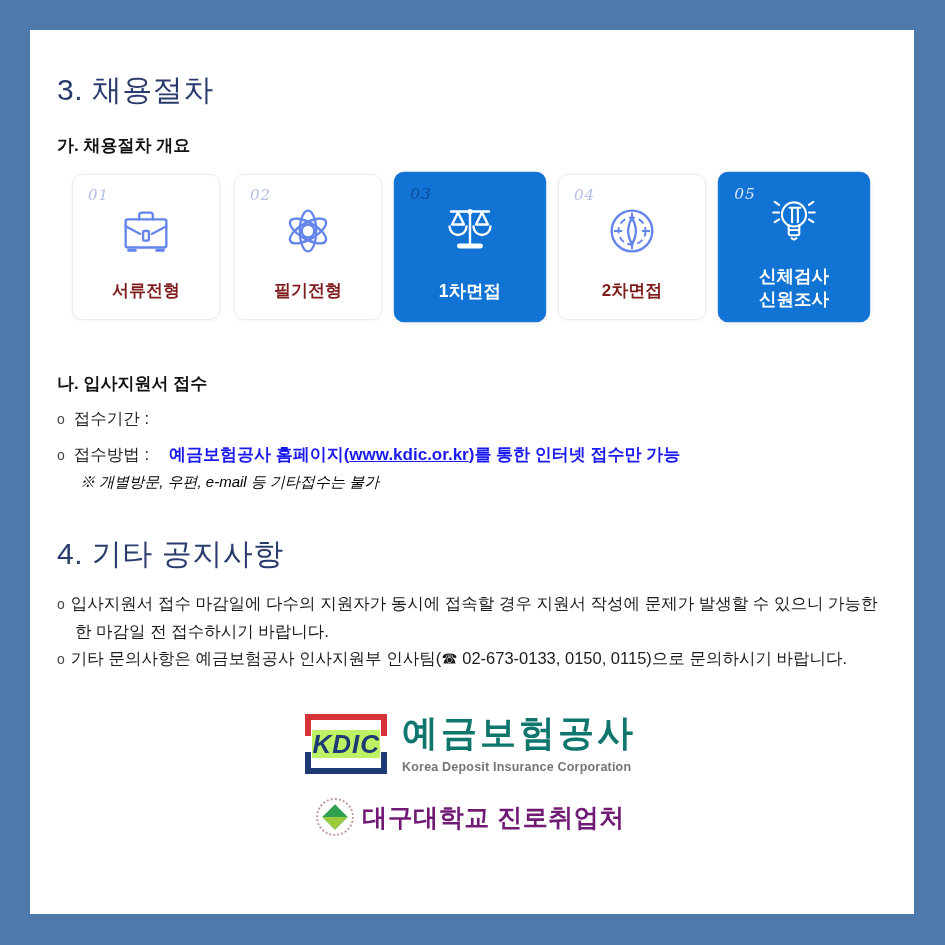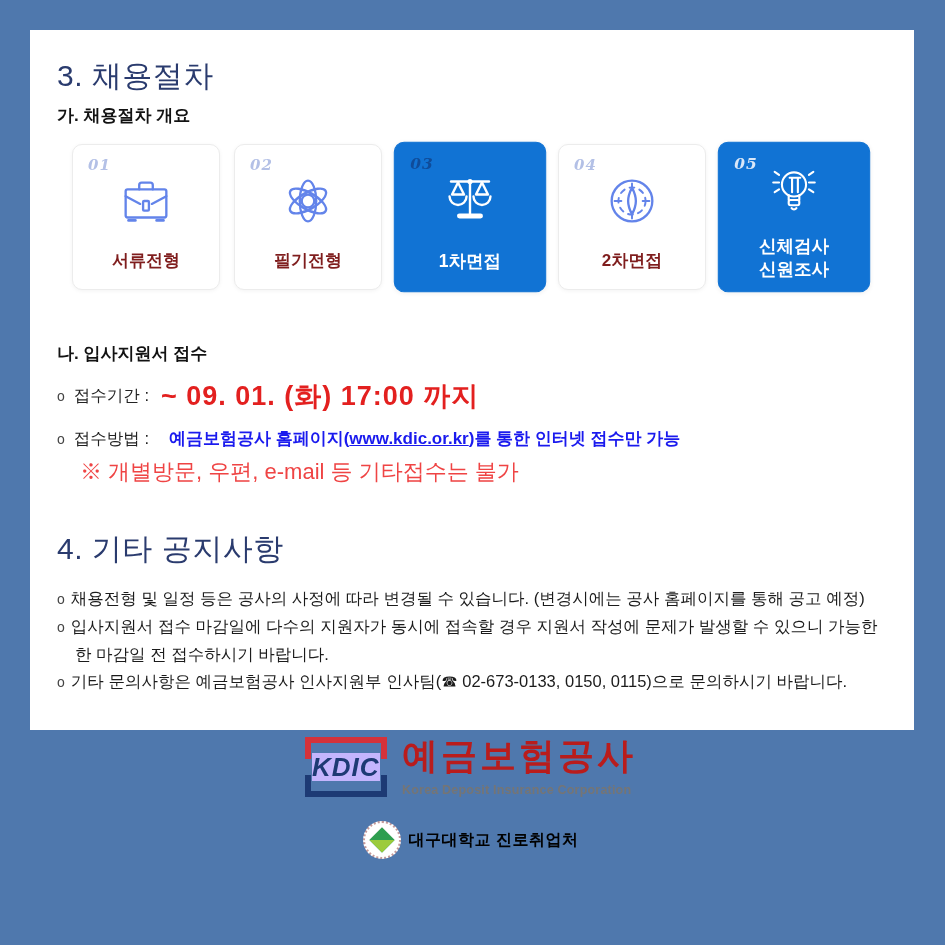--- a/index.html
+++ b/index.html
@@ -1,73 +1,73 @@
 <!DOCTYPE html>
 <html><head>
 <meta charset="utf-8">
 <style>
   html,body{margin:0;padding:0;width:945px;height:945px;overflow:hidden;}
   body{background:#4f78ad;position:relative;font-family:"Liberation Sans",sans-serif;color:#1b1b1b;}
-  .page{position:absolute;left:30px;top:30px;width:884px;height:700px;background:#ffffff;
-        box-sizing:border-box;padding:26px 30px 0 27px;}
+  .page{position:absolute;left:30px;top:30px;width:884px;height:884px;background:#ffffff;
+        box-sizing:border-box;padding:40px 30px 0 27px;}
 
   .sec-title{font-size:30px;font-weight:500;color:#2a3b6e;margin:0;letter-spacing:0.5px;}
-  .sub-title{font-size:17px;font-weight:700;color:#121212;margin-top:7px;}
+  .sub-title{font-size:17px;font-weight:700;color:#121212;margin-top:23px;}
 
   
   .steps{display:flex;gap:14px;margin-top:17px;margin-left:15px;}
   .step-card{width:148px;height:146px;background:#fff;border:1px solid #ececec;border-radius:10px;
              box-sizing:border-box;position:relative;box-shadow:0 1px 4px rgba(0,0,0,0.05);}
   .step-card.active{background:#1173d4;border-color:#1173d4;transform:scale(1.03);}
   .step-num{position:absolute;top:11px;left:15px;font-family:"DejaVu Serif",serif;font-style:italic;
-            font-weight:700;font-size:15px;color:#b3c0e6;letter-spacing:1px;}
+            font-weight:400;font-size:15px;color:#b3c0e6;letter-spacing:1px;}
   .active .step-num{color:#0f4c9a;}
   .active.num-light .step-num{color:#d9e7f8;}
   .step-icon{position:absolute;top:25px;left:0;right:0;display:flex;justify-content:center;}
   .step-card.two-line .step-icon{top:17px;}
   .step-label{position:absolute;bottom:17px;left:0;right:0;text-align:center;font-size:17px;
               font-weight:700;color:#7f1d1d;line-height:22px;}
   .step-card.two-line .step-label{bottom:10px;}
   .active .step-label{color:#fff;}
 
   
   .app-title{margin-top:52px;}
   .line{display:flex;align-items:center;margin-top:13px;}
   .bullet{font-size:14px;color:#444;margin-right:9px;line-height:1;}
   .plain-label{font-size:16.5px;color:#222;}
   .period-value{font-size:27px;font-weight:800;color:#e3201f;margin-left:12px;letter-spacing:1px;white-space:nowrap;}
   .method-strong{color:#1a1aee;font-weight:700;font-size:17px;margin-left:20px;}
   .link-underline{text-decoration:underline;}
-  .note-line{margin-top:7px;padding-left:23px;font-size:22px;color:#ef4444;}
+  .note-line{margin-top:7px;padding-left:23px;font-size:15px;color:#000000;font-style:italic;}
 
   
   .sec4-title{margin-top:42px;}
   .notices{margin-top:15px;}
   .notice{font-size:16.5px;line-height:27px;padding-left:18px;text-indent:-18px;color:#1b1b1b;}
   .notice .n-bullet{font-size:14px;color:#444;margin-right:6px;}
   .notice .link{color:#1a1aee;font-weight:700;text-decoration:underline;}
 
   
   .kdic-wrap{display:flex;justify-content:center;align-items:center;margin-top:40px;gap:15px;}
   .kdic-mark{position:relative;width:82px;height:60px;}
   .kdic-top{position:absolute;top:0;left:0;right:0;height:22px;border:6px solid #d5323a;border-bottom:none;box-sizing:border-box;}
   .kdic-bottom{position:absolute;bottom:0;left:0;right:0;height:22px;border:6px solid #1d3a74;border-top:none;box-sizing:border-box;}
-  .kdic-text{position:absolute;top:50%;left:7px;right:7px;transform:translateY(-50%);background:#c4b5fd;
-             text-align:left;font-size:26px;font-weight:800;font-style:italic;color:#1d3a74;
+  .kdic-text{position:absolute;top:50%;left:7px;right:7px;transform:translateY(-50%);background:#bef264;
+             text-align:right;font-size:26px;font-weight:800;font-style:italic;color:#1d3a74;
              letter-spacing:1px;padding:1px 0;line-height:26px;}
   .kdic-names{display:flex;flex-direction:column;}
-  .kdic-ko{font-size:36px;font-weight:700;color:#b91c1c;letter-spacing:3px;line-height:40px;}
+  .kdic-ko{font-size:36px;font-weight:700;color:#0f766e;letter-spacing:3px;line-height:40px;}
   .kdic-en{font-size:12.5px;font-weight:700;color:#757575;letter-spacing:0.2px;margin-top:7px;}
 
   
   .footer{display:flex;justify-content:center;align-items:center;gap:8px;margin-top:24px;}
   .seal{width:38px;height:38px;border-radius:50%;border:2px dotted #c49a9a;box-sizing:border-box;position:relative;background:#fff;}
   .seal-diamond{position:absolute;left:8px;top:8px;width:18px;height:18px;background:#2e9e4f;transform:rotate(45deg);overflow:hidden;}
   .seal-tri{position:absolute;inset:0;background:#9ccb3c;clip-path:polygon(100% 0,100% 100%,0 100%);}
-  .footer-text{font-size:16px;font-weight:800;color:#000000;letter-spacing:0.5px;}
+  .footer-text{font-size:25px;font-weight:800;color:#701a75;letter-spacing:0.5px;}
 </style>
 </head>
 <body>
 
 <div class="page">
 
   <h1 class="sec-title">3. 채용절차</h1>
   <div class="sub-title">가. 채용절차 개요</div>
 
   <div class="steps">
@@ -147,35 +147,33 @@
       </div>
     </div>
 
   </div>
 
   <div class="sub-title app-title">나. 입사지원서 접수</div>
 
   <div class="line">
     <span class="bullet">o</span>
     <span class="plain-label">접수기간 :</span>
-    <span class="period-value">~ 09. 01. (화) 17:00 까지</span>
   </div>
 
   <div class="line">
     <span class="bullet">o</span>
     <span class="plain-label">접수방법 :</span>
     <span class="method-strong"><span>예금보험공사 홈페이지(</span><span class="link-underline">www.kdic.or.kr</span><span>)를 통한 인터넷 접수만 가능</span></span>
   </div>
 
   <div class="note-line">※ 개별방문, 우편, e-mail 등 기타접수는 불가</div>
 
   <h1 class="sec-title sec4-title">4. 기타 공지사항</h1>
 
   <div class="notices">
-    <div class="notice"><span class="n-bullet">o</span><span>채용전형 및 일정 등은 공사의 사정에 따라 변경될 수 있습니다. (변경시에는 공사 홈페이지를 통해 공고 예정)</span></div>
     <div class="notice"><span class="n-bullet">o</span><span>입사지원서 접수 마감일에 다수의 지원자가 동시에 접속할 경우 지원서 작성에 문제가 발생할 수 있으니 가능한 한 마감일 전 접수하시기 바랍니다.</span></div>
     <div class="notice"><span class="n-bullet">o</span><span>기타 문의사항은 예금보험공사 인사지원부 인사팀(☎ 02-673-0133, 0150, 0115)으로 문의하시기 바랍니다.</span></div>
   </div>
 
   <div class="kdic-wrap">
     <div class="kdic-mark">
       <div class="kdic-top"></div>
       <div class="kdic-bottom"></div>
       <div class="kdic-text">KDIC</div>
     </div>

